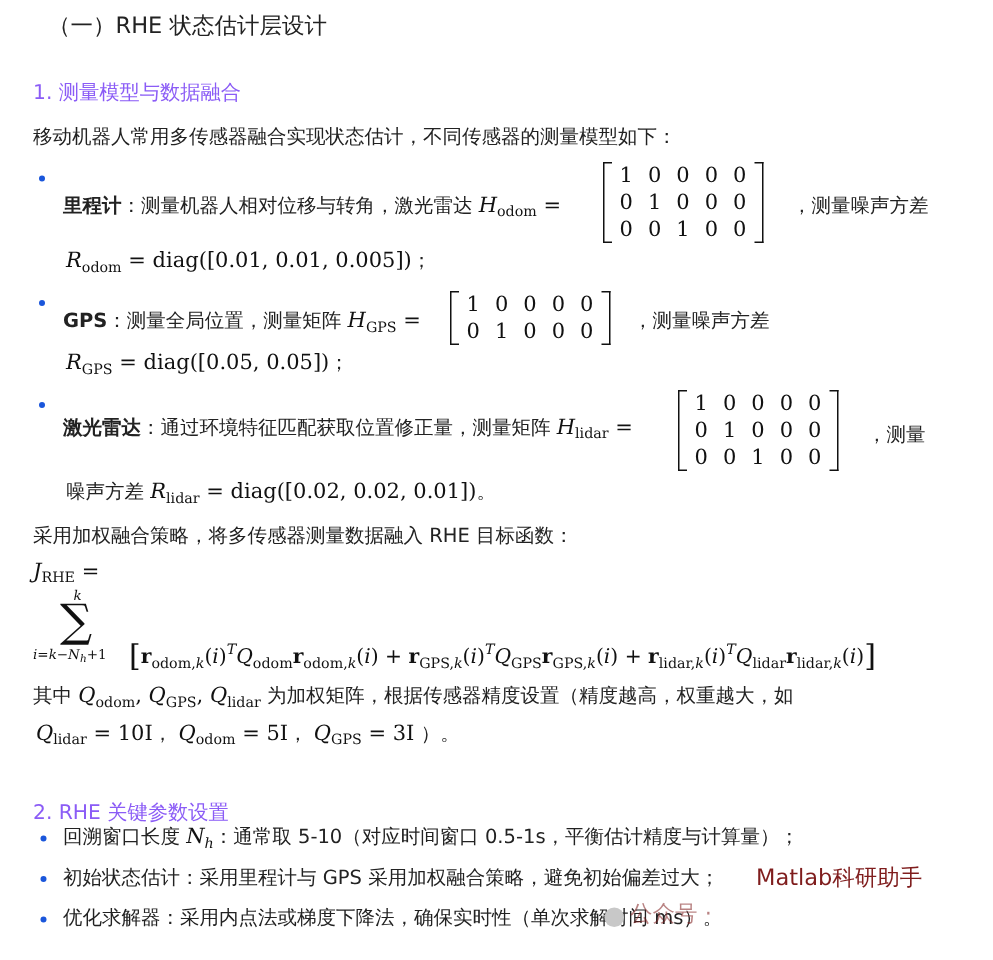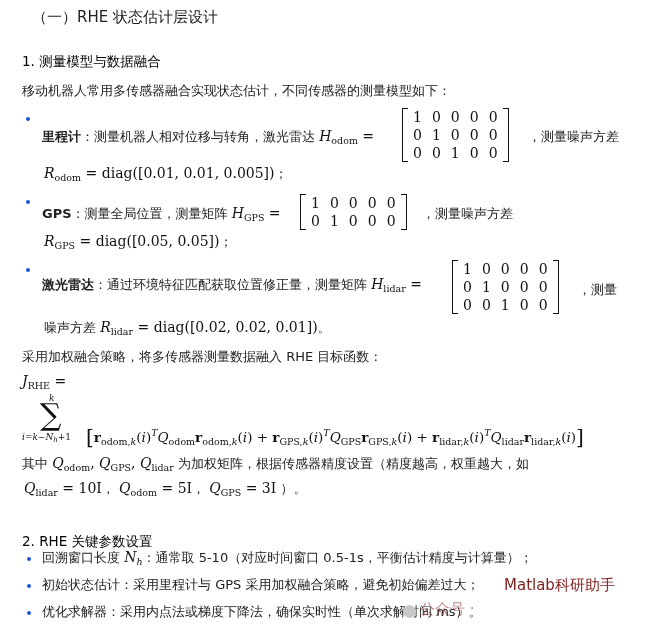--- a/index.html
+++ b/index.html
@@ -1,20 +1,20 @@
 <!DOCTYPE html>
 <html><head>
 <meta charset="utf-8">
 <style>
   html, body { margin:0; padding:0; background:#ffffff; }
   body { width:662px; height:640px; position:relative; overflow:hidden;
          font-family:"DejaVu Sans", sans-serif; color:#222; }
   .abs { position:absolute; white-space:nowrap; }
   .h2 { font-size:15px; color:#222; }
-  .h3 { font-size:13.5px; color:#000000; }
+  .h3 { font-size:13.5px; color:#8b5cf6; }
   .p  { font-size:13px; color:#222; }
   .bullet { position:absolute; width:4px; height:4px; border-radius:50%; background:#1a56db; }
   .bold { font-weight:bold; }
   .math { font-family:"DejaVu Serif", "Liberation Serif", serif; font-size:14px; color:#111; }
   .math i { font-style:italic; }
   .sub { font-size:9.5px; vertical-align:-3px; font-style:normal; }
   .sup { font-size:9.5px; vertical-align:6px; font-style:italic; }
   .matrix { display:inline-block; position:absolute; font-family:"DejaVu Serif","Liberation Serif",serif; font-size:14px; color:#111; }
   .matrix .br { position:absolute; top:0; bottom:0; width:5px; border:1.3px solid #111; }
   .matrix .br.l { left:0; border-right:none; }

